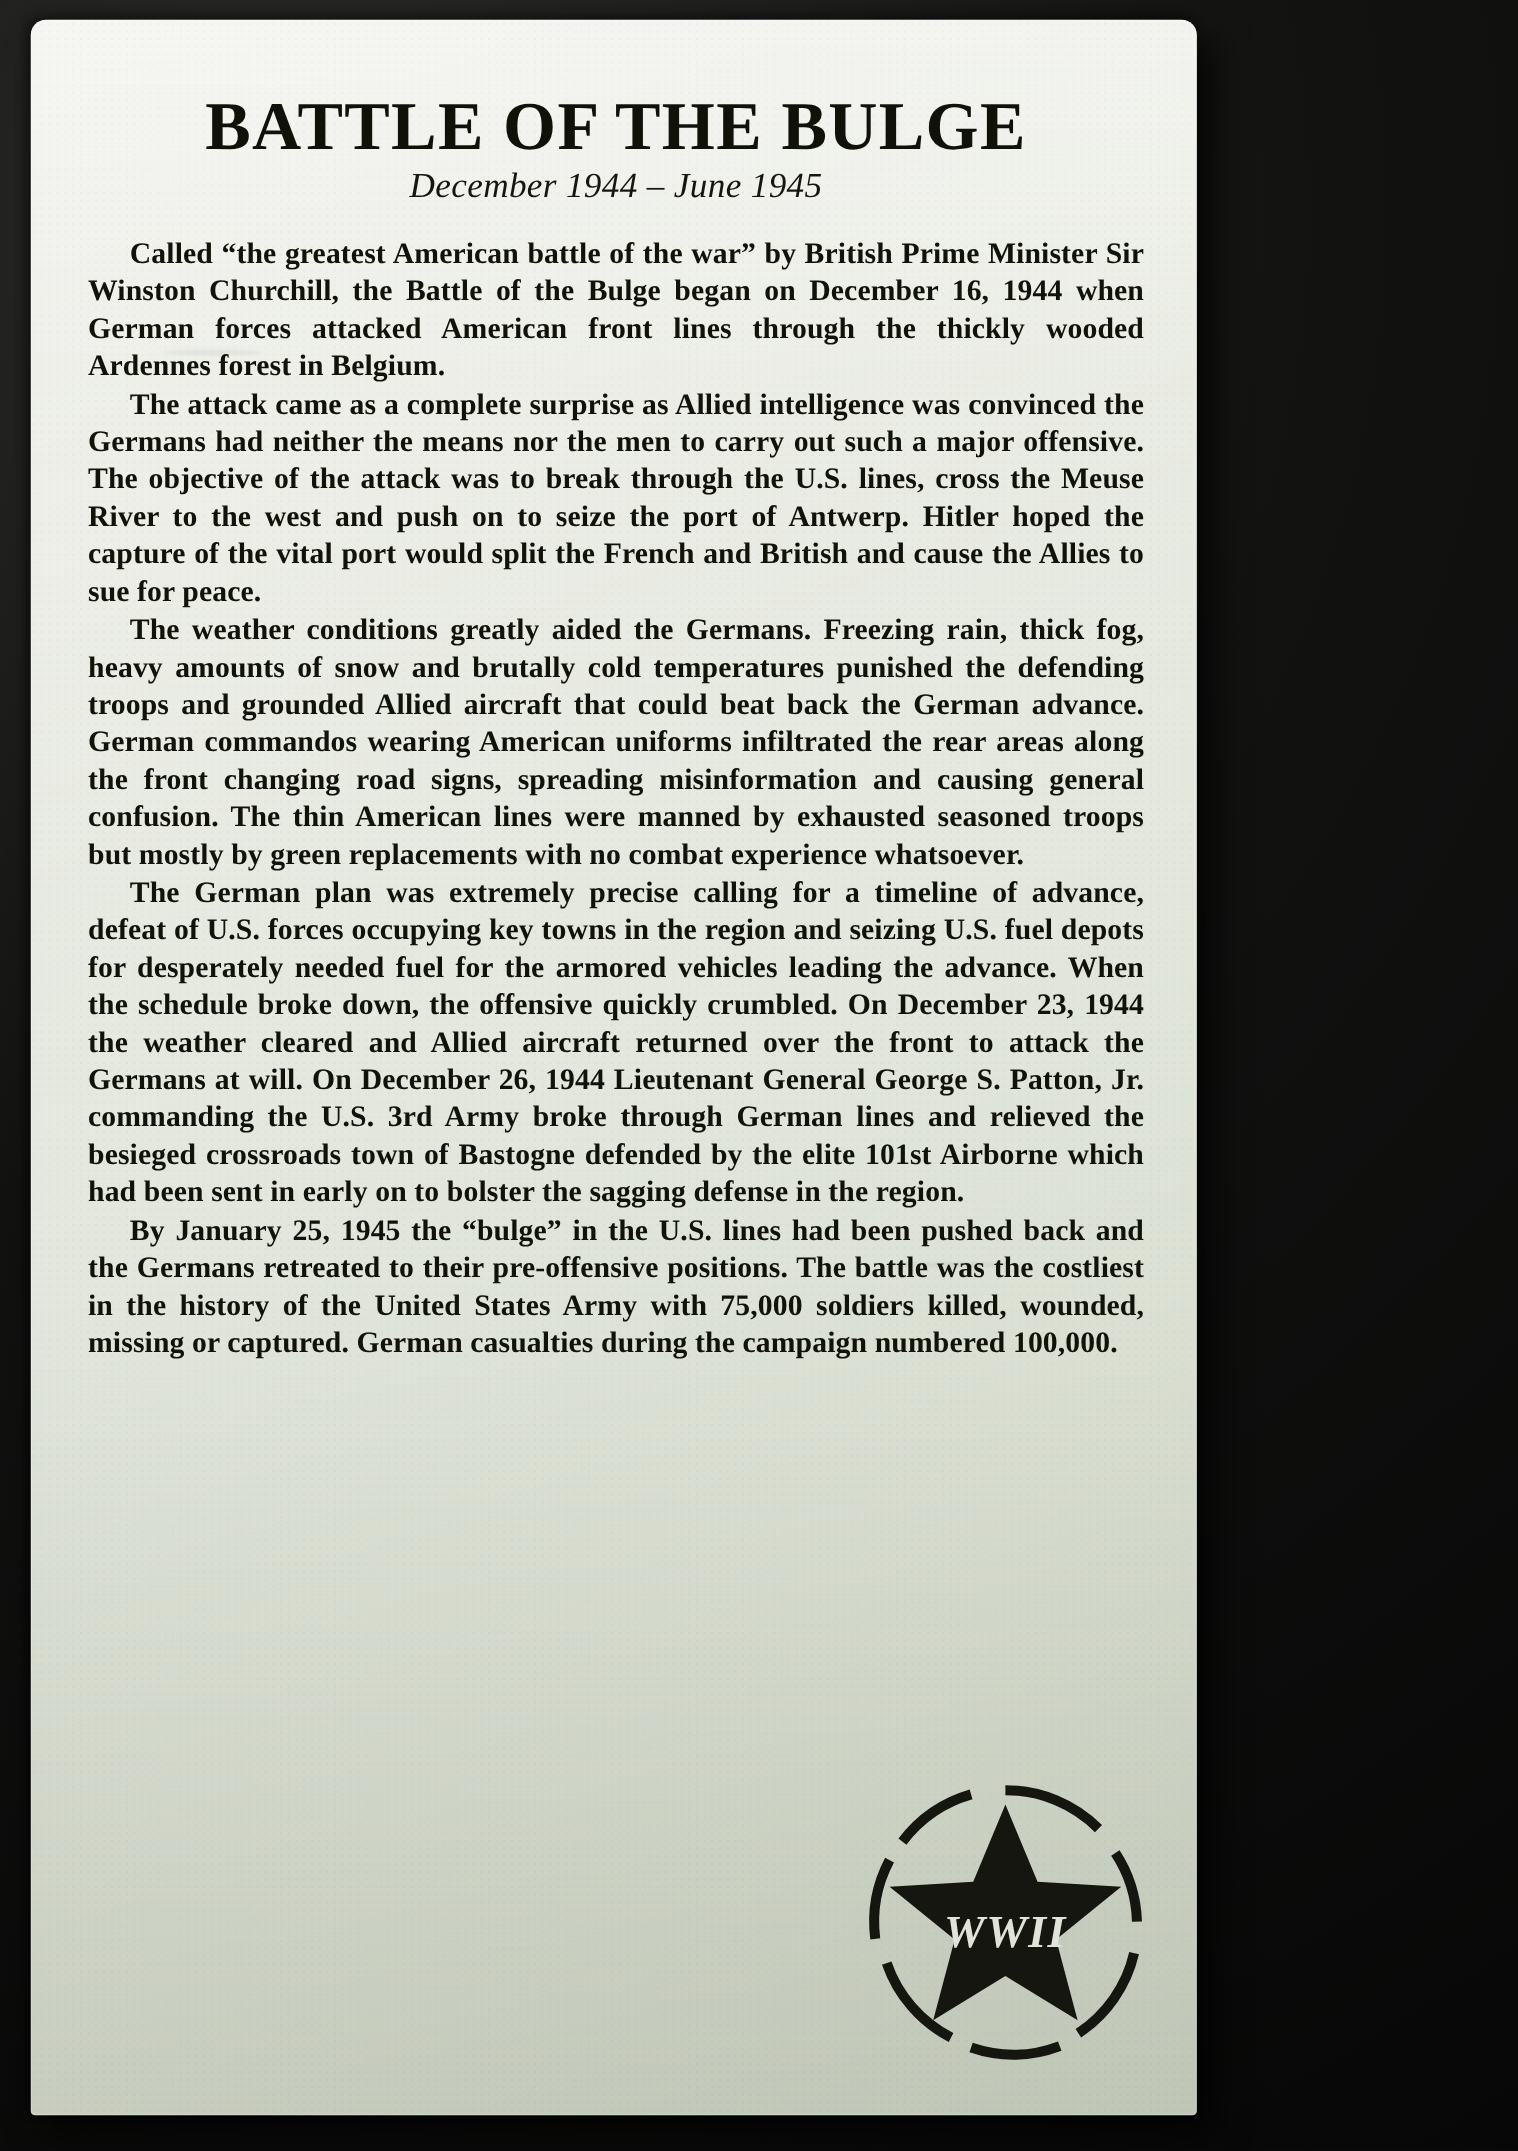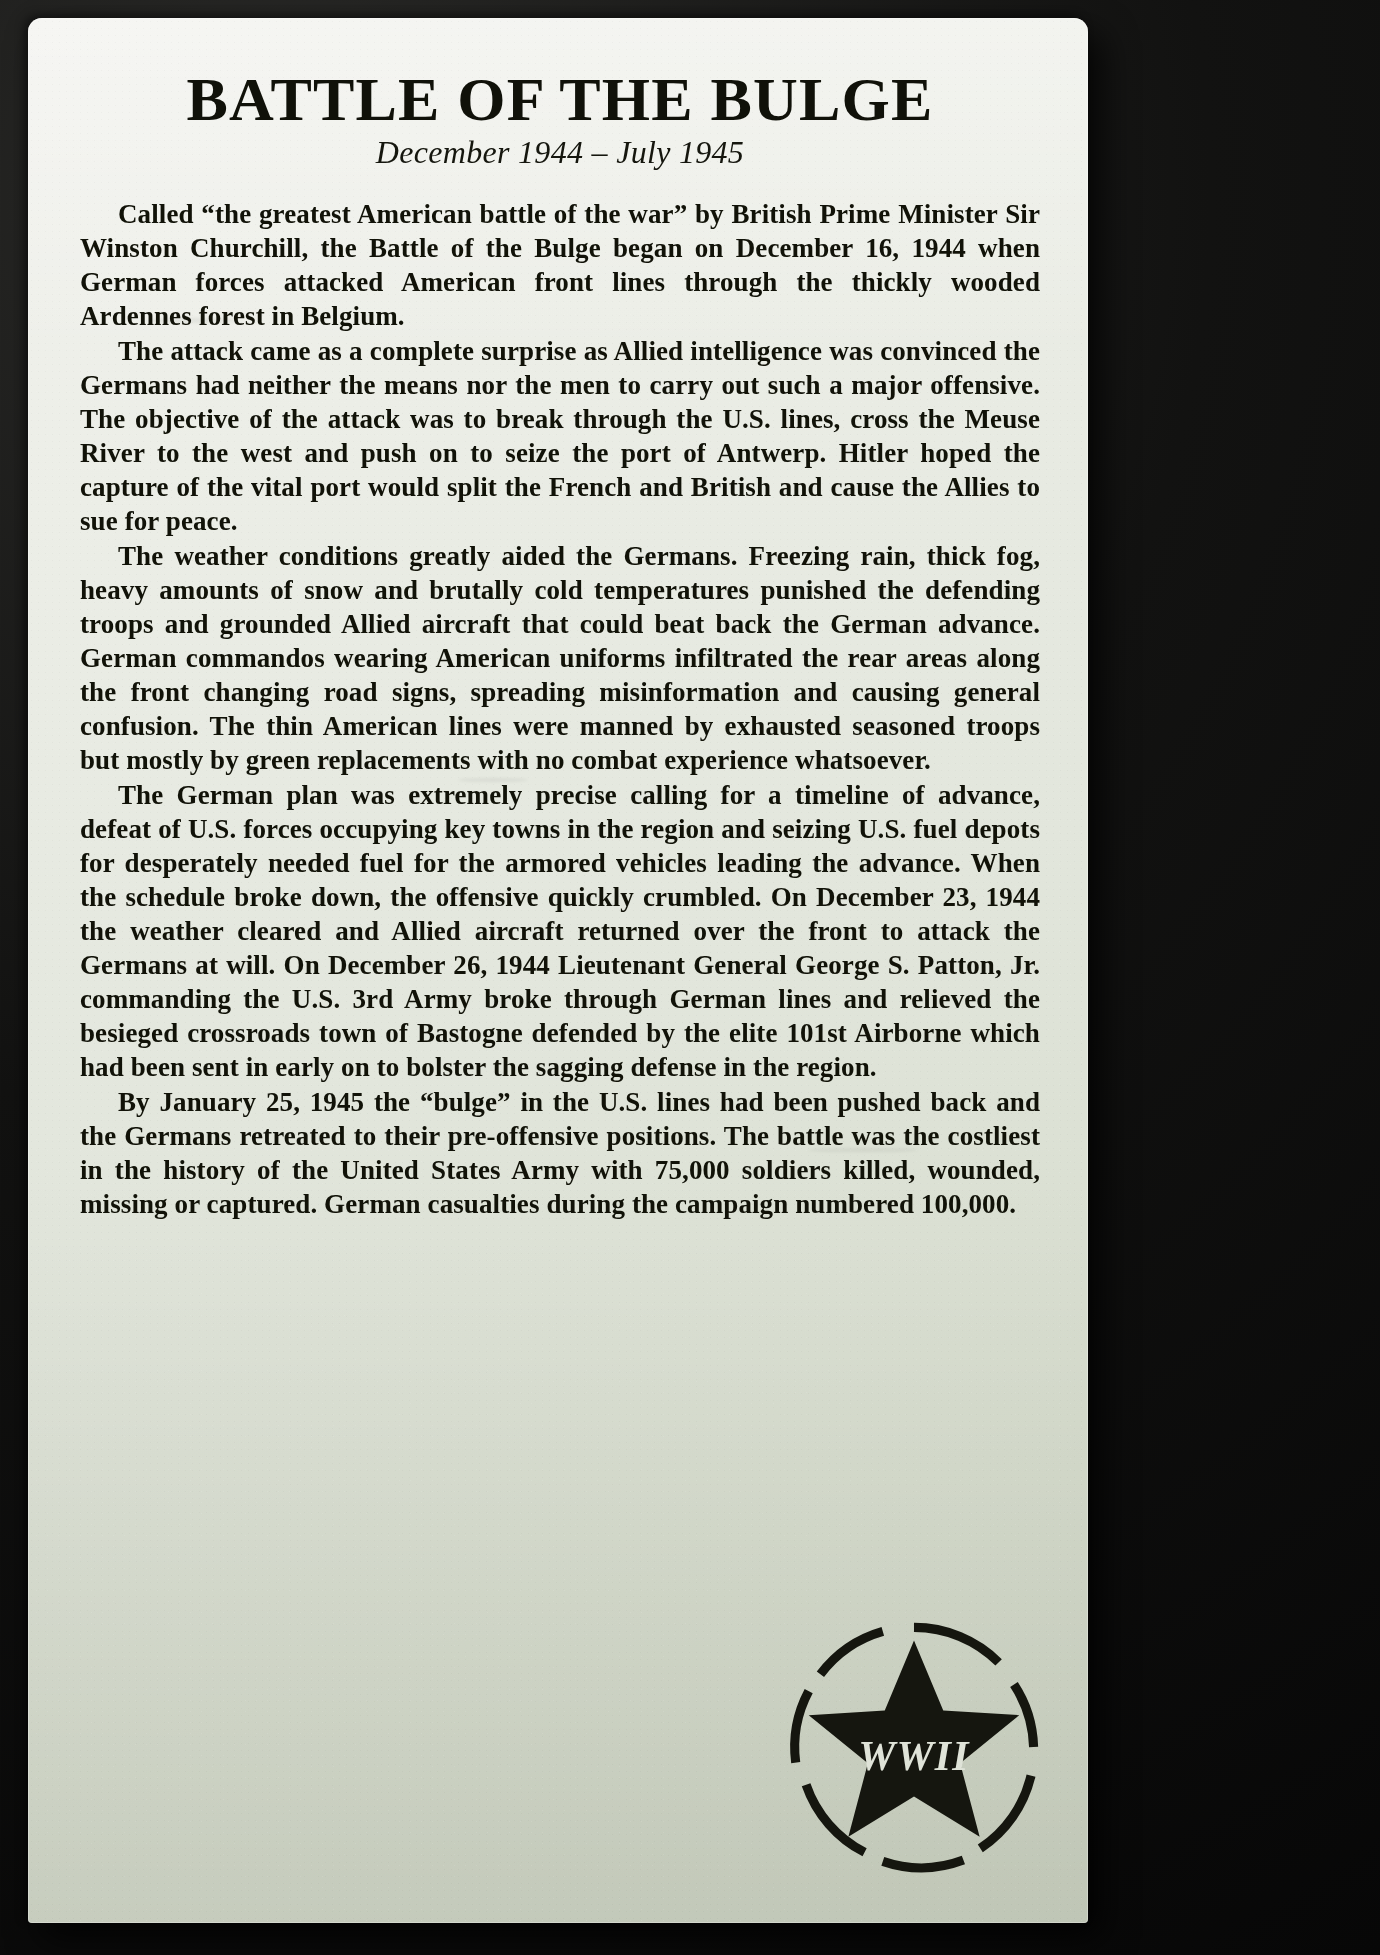--- a/index.html
+++ b/index.html
@@ -59,21 +59,21 @@
     content: "";
     position: absolute;
     inset: 0;
     pointer-events: none;
     background: linear-gradient(to bottom, rgba(255,255,255,0.30) 0%, rgba(255,255,255,0.0) 18%, rgba(0,0,0,0.0) 60%, rgba(0,0,0,0.06) 100%);
   }
 
   .content {
     position: relative;
     z-index: 3;
-    padding: 40px 48px 0 52px;
+    padding: 56px 48px 0 52px;
     color: #12130f;
   }
 
   #title {
     text-align: center;
     font-family: "Liberation Serif", serif;
     font-weight: bold;
     font-size: 62px;
     letter-spacing: 1.2px;
     line-height: 1.0;
@@ -134,21 +134,21 @@
 <div id="plaque">
 
   <div class="scuff" style="left:120px; top:300px; width:90px; height:5px;"></div>
   <div class="scuff" style="left:430px; top:760px; width:70px; height:4px;"></div>
   <div class="scuff" style="left:780px; top:1130px; width:110px; height:4px;"></div>
 
   <div class="content">
 
     <h1 id="title">BATTLE OF THE BULGE</h1>
 
-    <div id="subtitle">December 1944 – July 1945</div>
+    <div id="subtitle">December 1944 – June 1945</div>
 
     <div id="body-text">
       <p>Called “the greatest American battle of the war” by British Prime Minister Sir Winston Churchill, the Battle of the Bulge began on December 16, 1944 when German forces attacked American front lines through the thickly wooded Ardennes forest in Belgium.</p>
       <p>The attack came as a complete surprise as Allied intelligence was convinced the Germans had neither the means nor the men to carry out such a major offensive.  The objective of the attack was to break through the U.S. lines, cross the Meuse River to the west and push on to seize the port of Antwerp.  Hitler hoped the capture of the vital port would split the French and British and cause the Allies to sue for peace.</p>
       <p>The weather conditions greatly aided the Germans.  Freezing rain, thick fog, heavy amounts of snow and brutally cold temperatures punished the defending troops and grounded Allied aircraft that could beat back the German advance.   German commandos wearing American uniforms infiltrated the rear areas along the front changing road signs, spreading misinformation and causing general confusion.  The thin American lines were manned by exhausted seasoned troops but mostly by green replacements with no combat experience whatsoever.</p>
       <p>The German plan was extremely precise calling for a timeline of advance, defeat of U.S. forces occupying key towns in the region and seizing U.S. fuel depots for desperately needed fuel for the armored vehicles leading the advance.  When the schedule broke down, the offensive quickly crumbled.  On December 23, 1944 the weather cleared and Allied aircraft returned over the front to attack the Germans at will.   On December 26, 1944 Lieutenant General George S. Patton, Jr. commanding the U.S. 3rd Army broke through German lines and relieved the besieged crossroads town of Bastogne defended by the elite 101st Airborne which had been sent in early on to bolster the sagging defense in the region.</p>
       <p>By January 25, 1945 the “bulge” in the U.S. lines had been pushed back and the Germans retreated to their pre-offensive positions.  The battle was the costliest in the history of the United States Army with 75,000 soldiers killed, wounded, missing or captured.  German casualties during the campaign numbered 100,000.</p>
     </div>
 
   </div>

